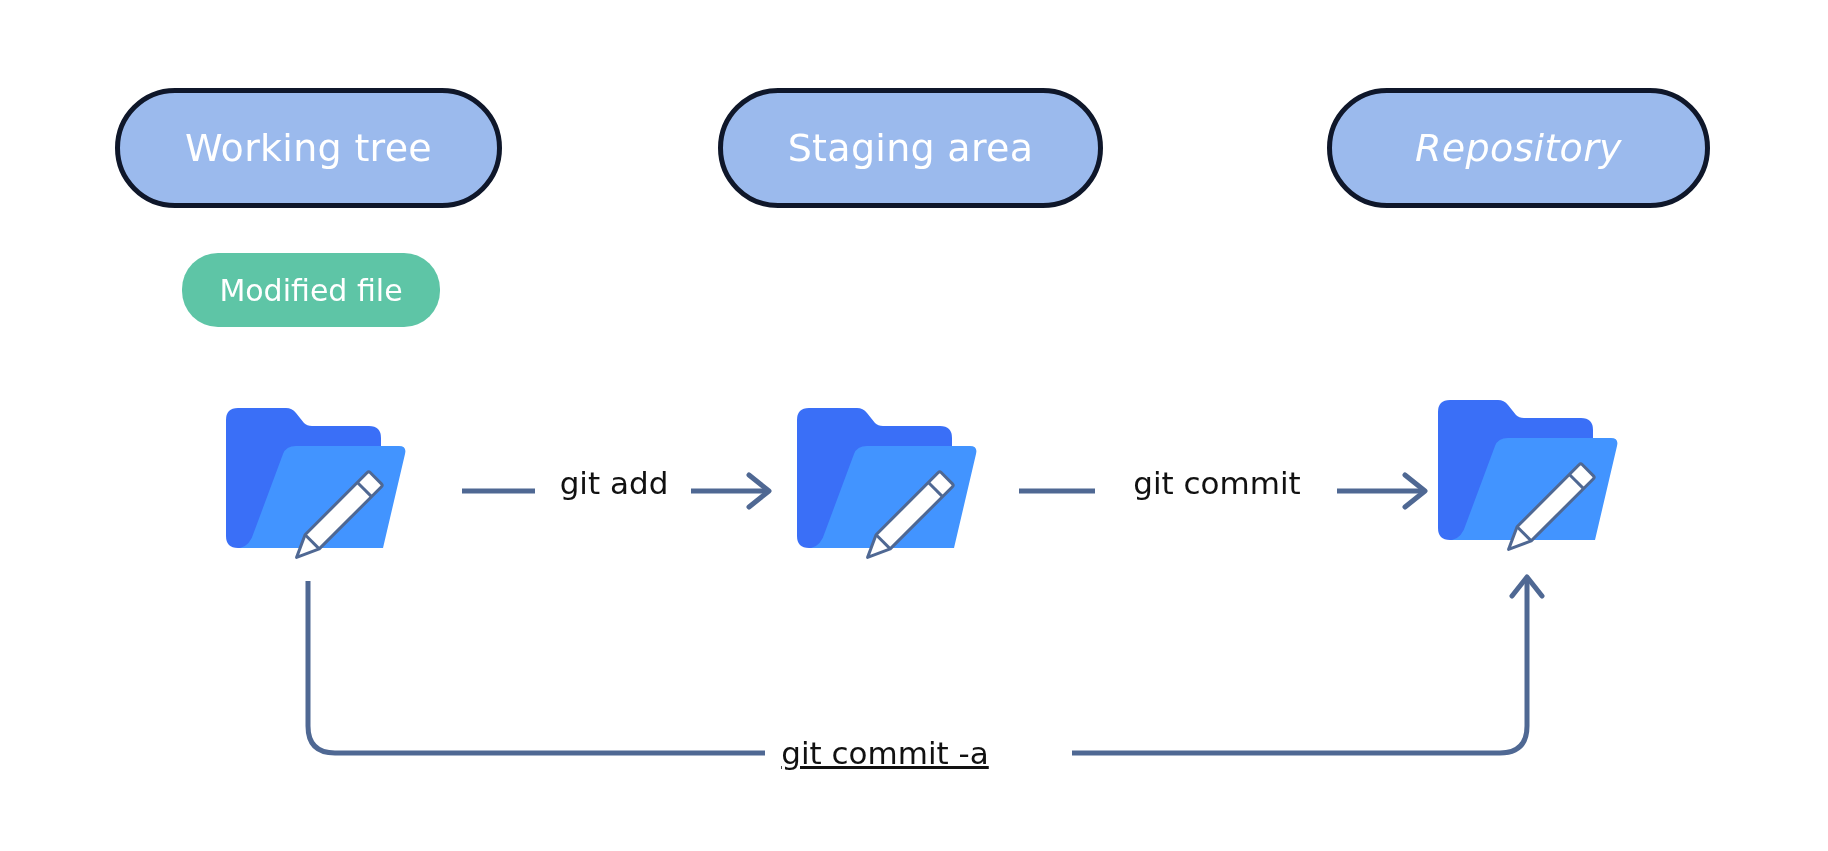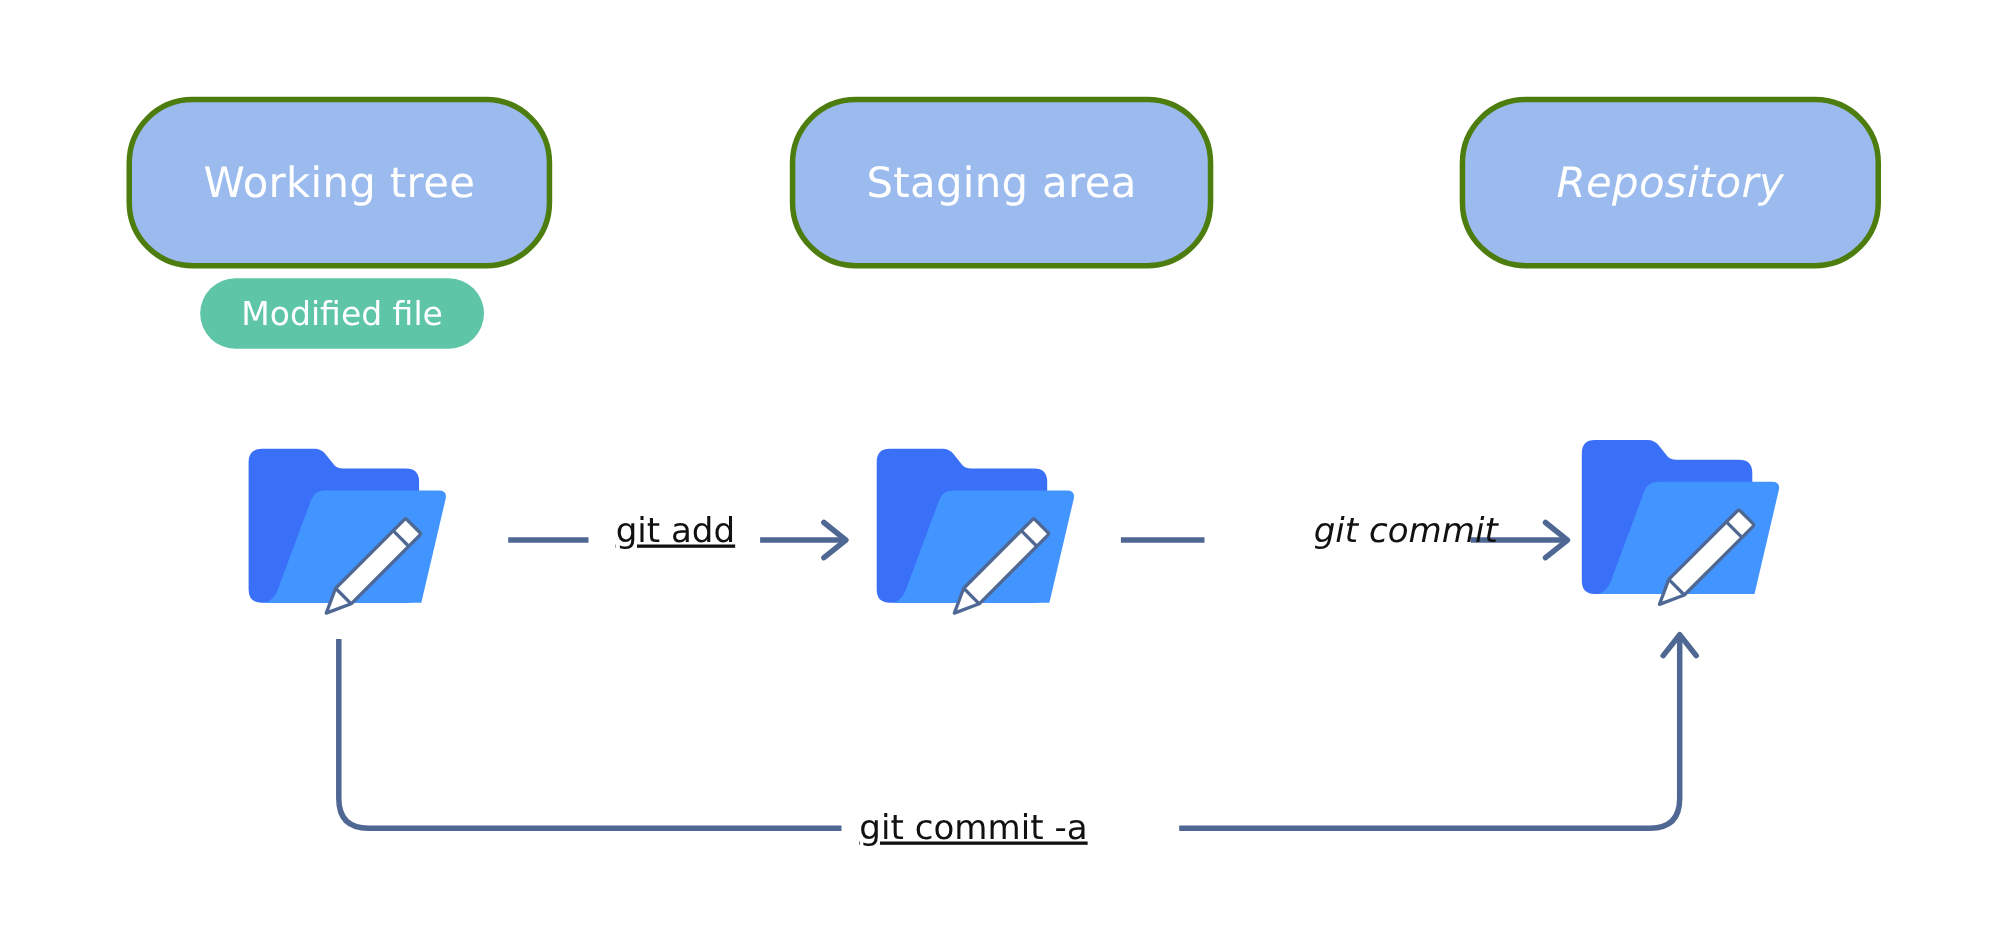--- a/index.html
+++ b/index.html
@@ -1,39 +1,39 @@
 <!DOCTYPE html>
 <html><head>
 <meta charset="utf-8">
 <style>
   html, body { margin: 0; padding: 0; background: #ffffff; }
   body { width: 1828px; height: 851px; position: relative; overflow: hidden;
          font-family: "DejaVu Sans", "Liberation Sans", sans-serif; }
   .stage-pill {
     position: absolute; box-sizing: border-box;
-    height: 156px; border: 5px solid #4d7c0f; border-radius: 60px;
+    height: 120px; border: 5px solid #0f172a; border-radius: 60px;
     background: #9bbaed; color: #ffffff;
     display: flex; align-items: center; justify-content: center;
     font-size: 38px; letter-spacing: 0.3px;
   }
   #pill-working { left: 115px; top: 88px; width: 387px; }
   #pill-staging { left: 718px; top: 88px; width: 385px; justify-content: center; }
   #pill-repo    { left: 1327px; top: 88px; width: 383px; font-style: italic; }
   .badge {
-    position: absolute; left: 182px; top: 253px; width: 258px; height: 64px;
+    position: absolute; left: 182px; top: 253px; width: 258px; height: 74px;
     border-radius: 36px; background: #5ec5a6; color: #ffffff;
     display: flex; align-items: center; justify-content: center;
     font-size: 30px;
   }
   .cmd-label {
     position: absolute; color: #111111; font-size: 31px;
     transform: translate(-50%, -50%); white-space: nowrap;
   }
-  #lbl-add    { left: 614px;  top: 483px; text-decoration: underline; }
-  #lbl-commit { left: 1278px; top: 483px; font-style: italic; }
+  #lbl-add    { left: 614px;  top: 483px; }
+  #lbl-commit { left: 1217px; top: 483px; }
   #lbl-commit-a { left: 885px; top: 753px; text-decoration: underline; }
   svg.layer { position: absolute; left: 0; top: 0; }
 </style>
 </head>
 <body>
 
 <div id="pill-working" class="stage-pill">
   <span>Working tree</span>
 </div>
 <div id="pill-staging" class="stage-pill">

